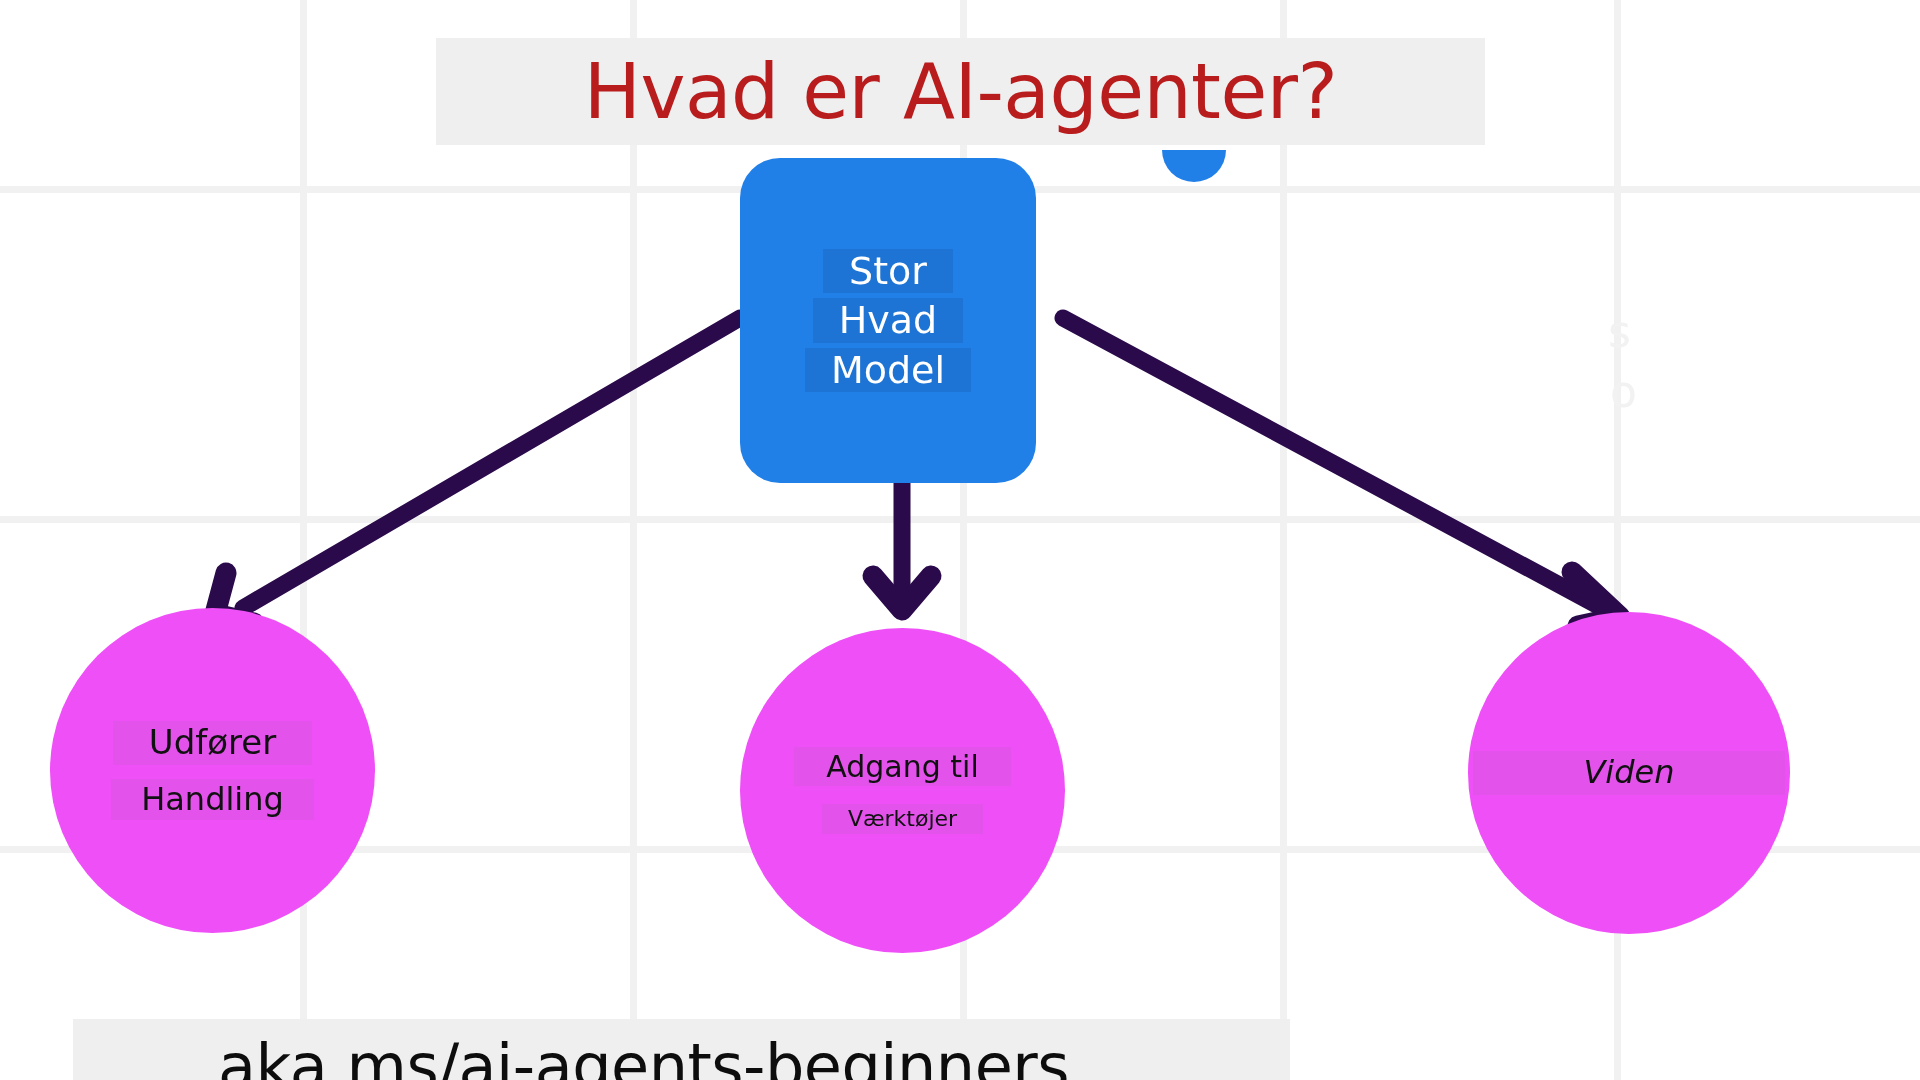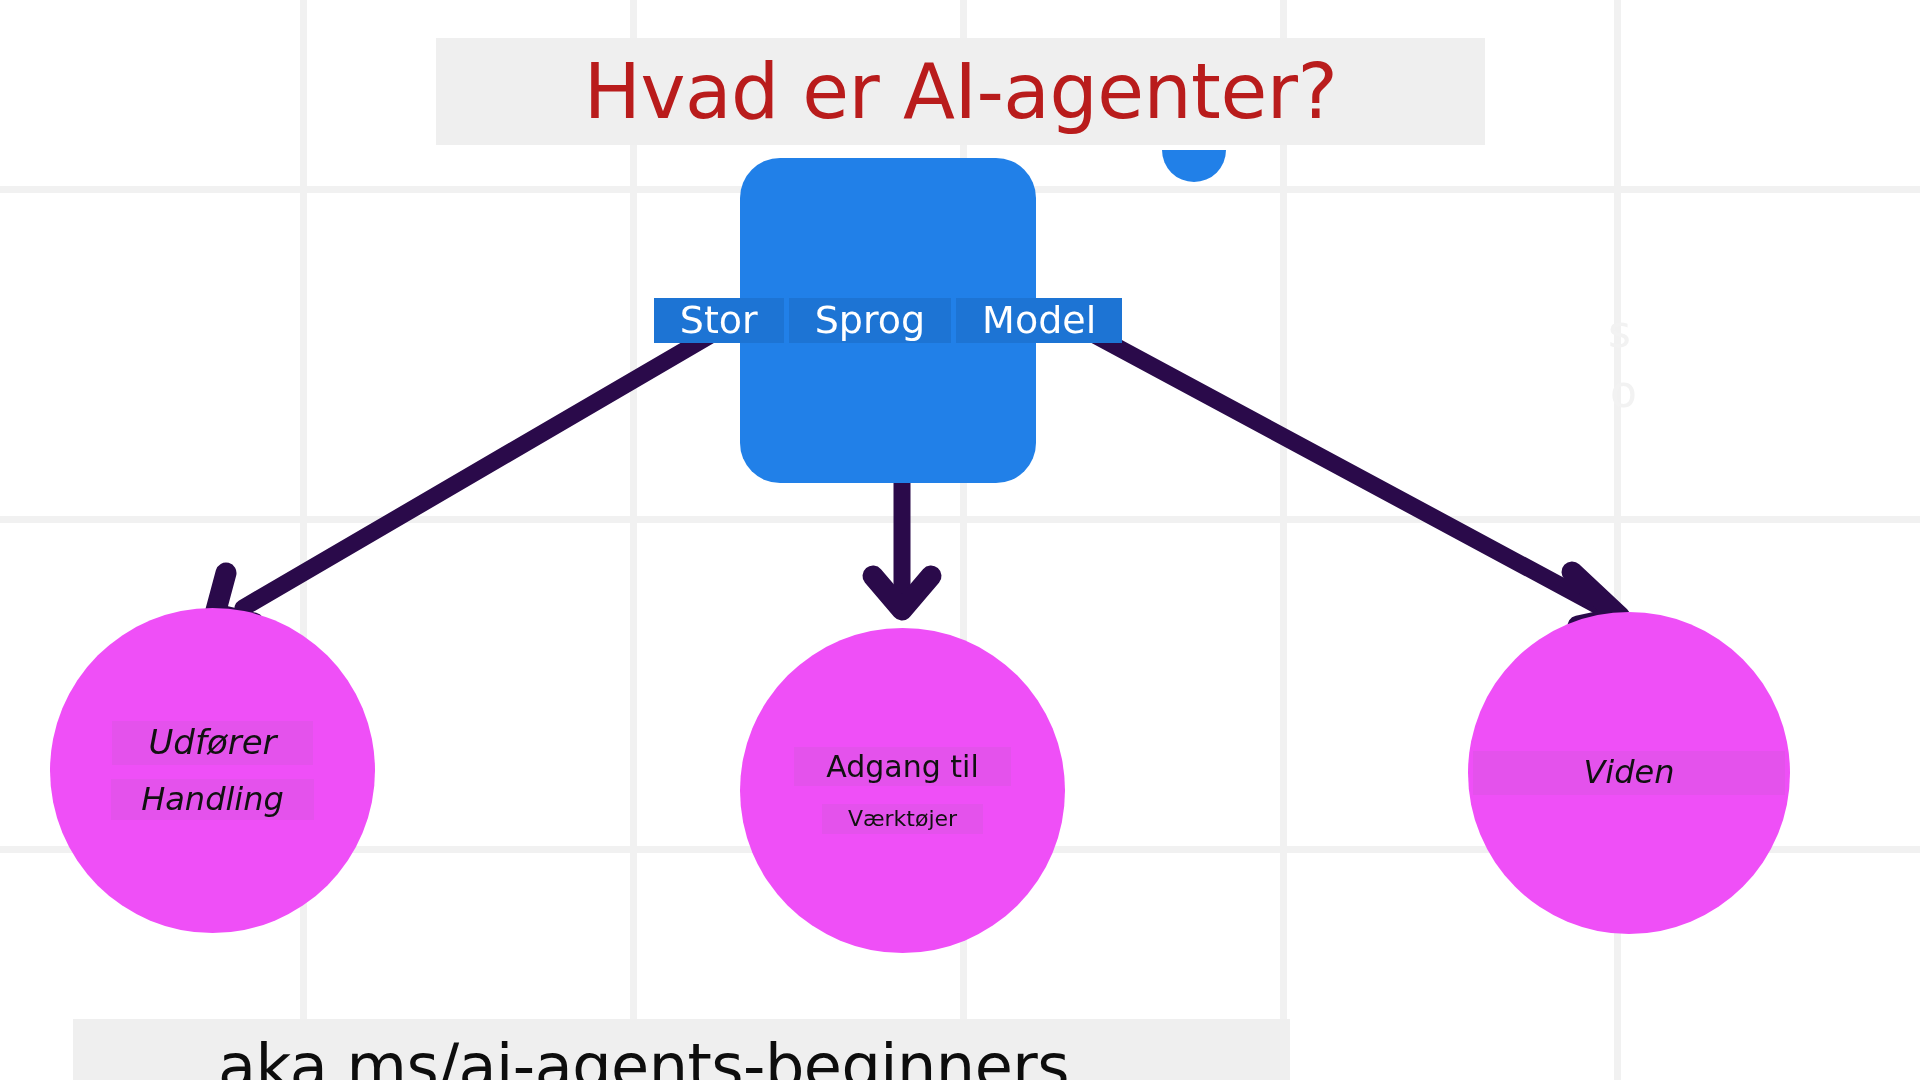--- a/index.html
+++ b/index.html
@@ -104,21 +104,21 @@
   
   #llm-node {
     position: absolute;
     left: 740px;
     top: 158px;
     width: 296px;
     height: 325px;
     background: #2180e8;
     border-radius: 40px;
     display: flex;
-    flex-direction: row;
+    flex-direction: column;
     align-items: center;
     justify-content: center;
     gap: 5px;
   }
   .llm-line {
     color: #ffffff;
     font-size: 38px;
     line-height: 1.07;
     background: #1d74d4;
     padding: 2px 26px;
@@ -141,21 +141,20 @@
     white-space: nowrap;
     line-height: 1.1;
     padding: 3px 18px;
   }
 
   #leaf-action {
     left: 50px;
     top: 608px;
     width: 325px;
     height: 325px;
-    font-style: italic;
   }
   #leaf-action .leaf-line.l1 { font-size: 34px; margin-bottom: 14px; padding: 3px 36px; }
   #leaf-action .leaf-line.l2 { font-size: 32px; padding: 3px 30px; }
 
   #leaf-tools {
     left: 740px;
     top: 628px;
     width: 325px;
     height: 325px;
   }
@@ -207,21 +206,21 @@
       <path d="M 1572 572 L 1620 617 L 1578 626" stroke="#2a0a4a" stroke-width="21" fill="none" stroke-linecap="round" stroke-linejoin="round"></path>
     </g>
   </svg>
 
   <div id="title-band" class="text-band">
     <span id="title-text">Hvad er AI-agenter?</span>
   </div>
 
   <div id="llm-node">
     <span class="llm-line">Stor</span>
-    <span class="llm-line">Sprog</span>
+    <span class="llm-line">Hvad</span>
     <span class="llm-line">Model</span>
   </div>
 
   <div id="leaf-action" class="leaf-circle">
     <span class="leaf-line l1">Udfører</span>
     <span class="leaf-line l2">Handling</span>
   </div>
 
   <div id="leaf-tools" class="leaf-circle">
     <span class="leaf-line l1">Adgang til</span>

